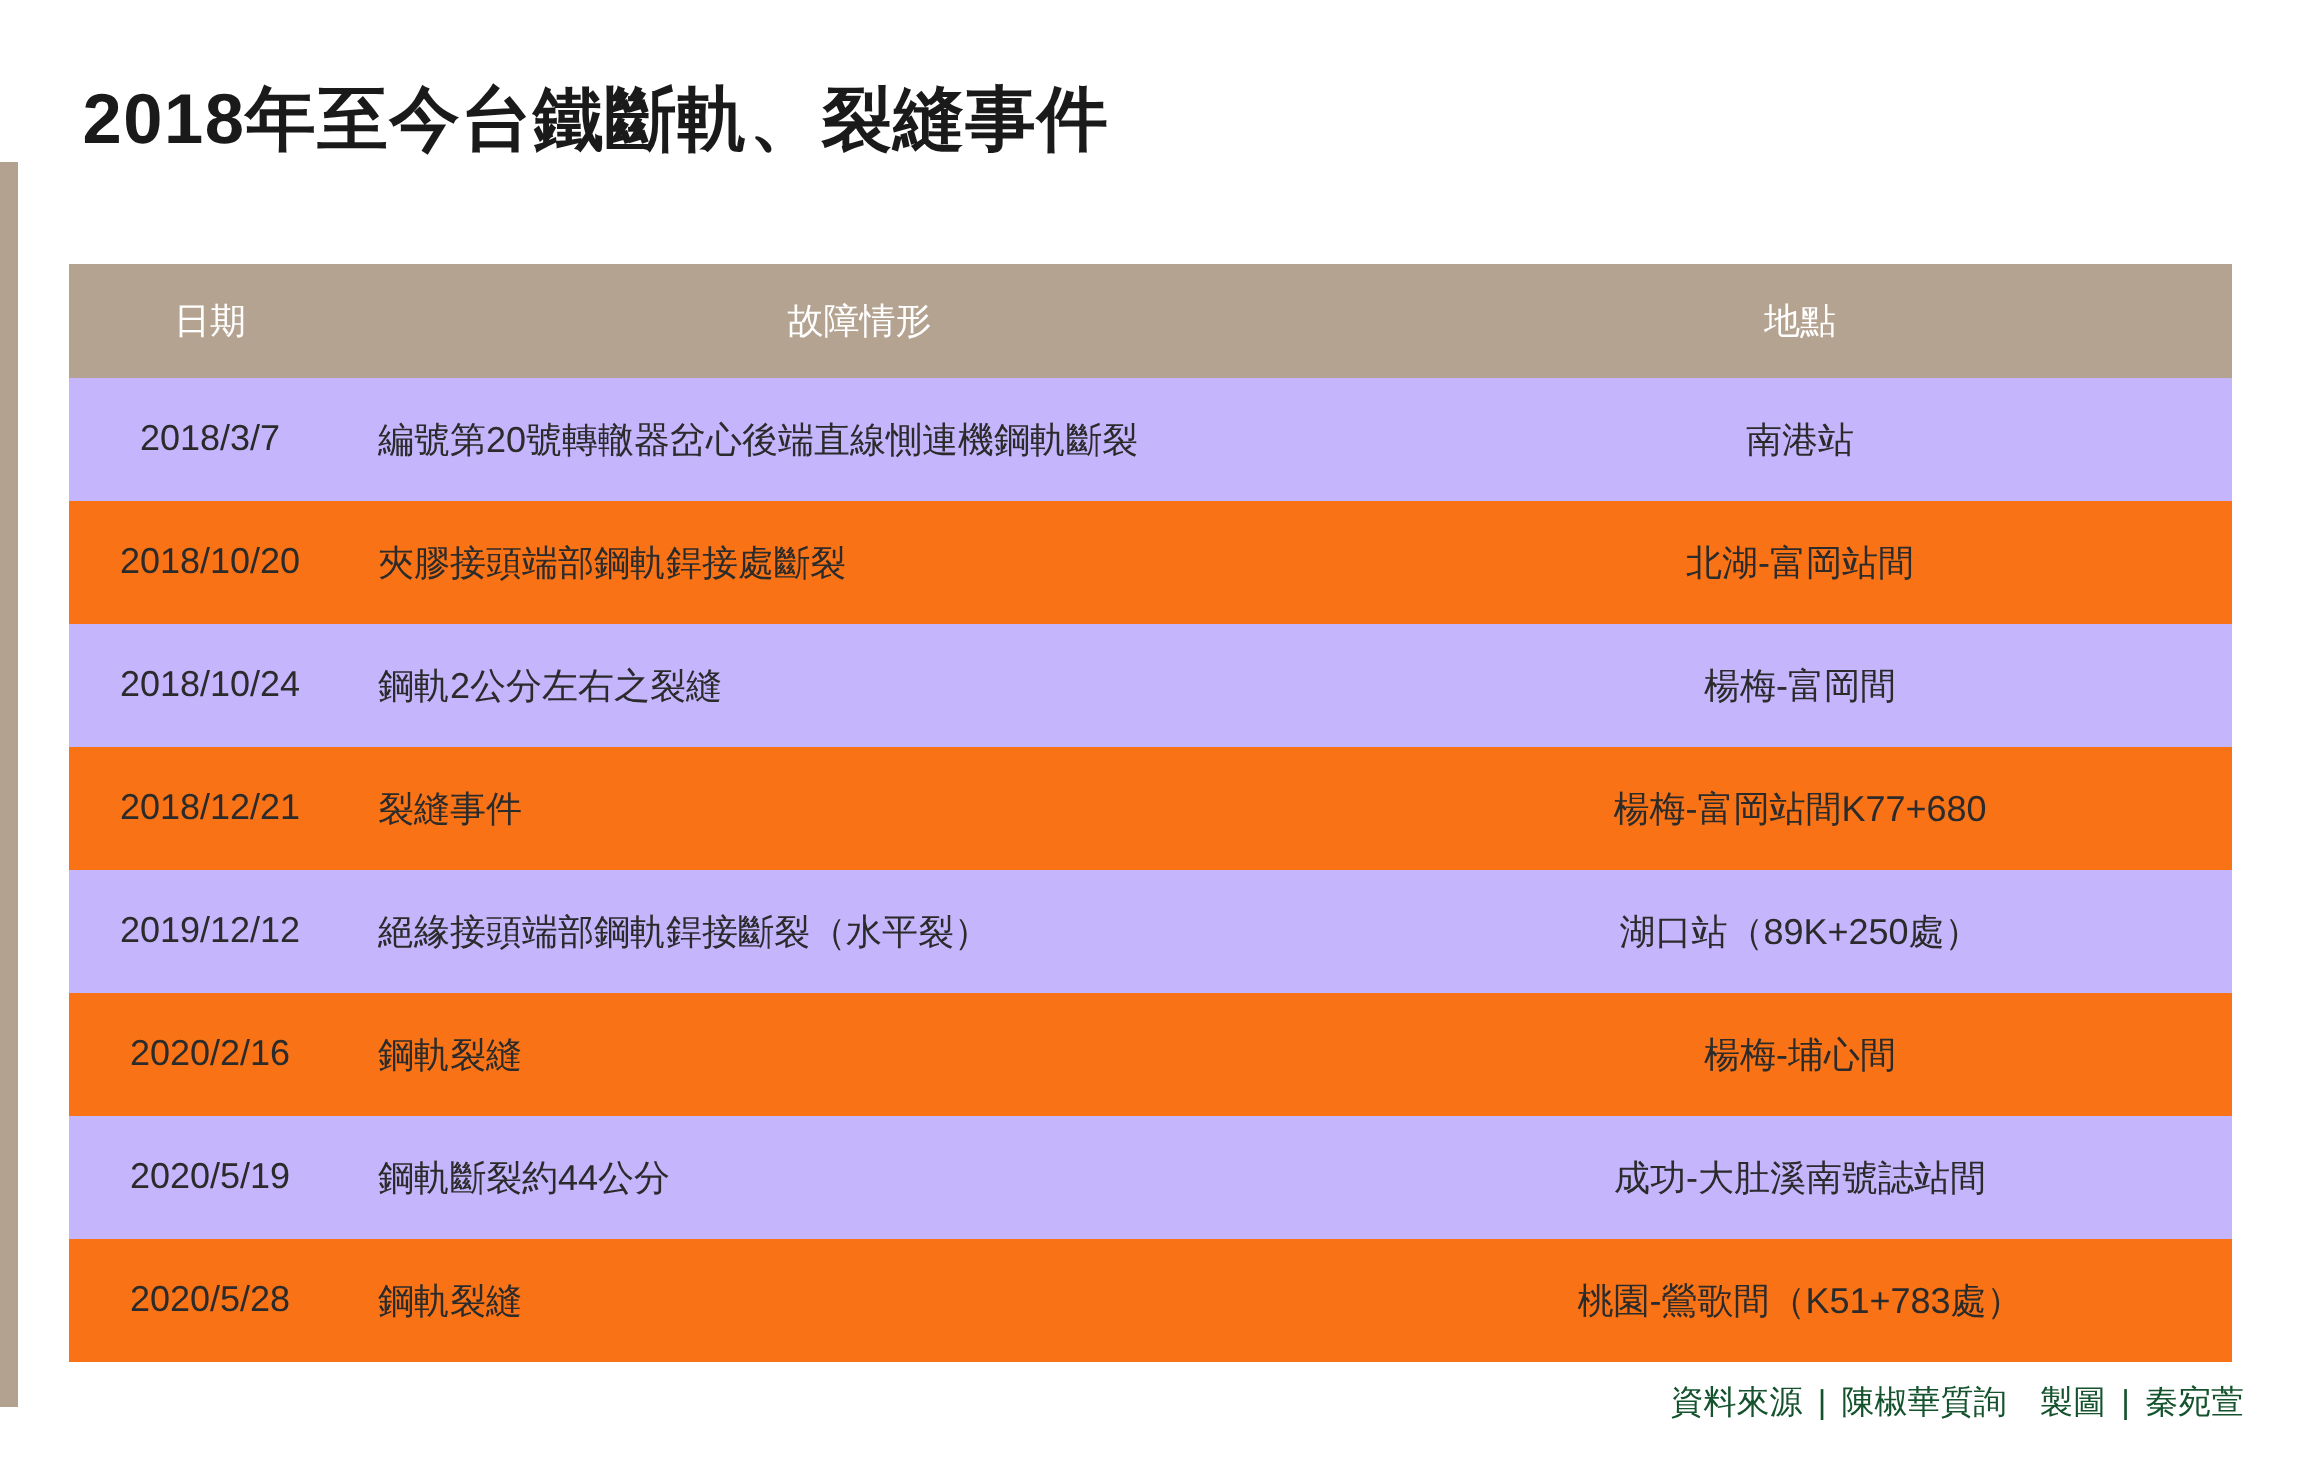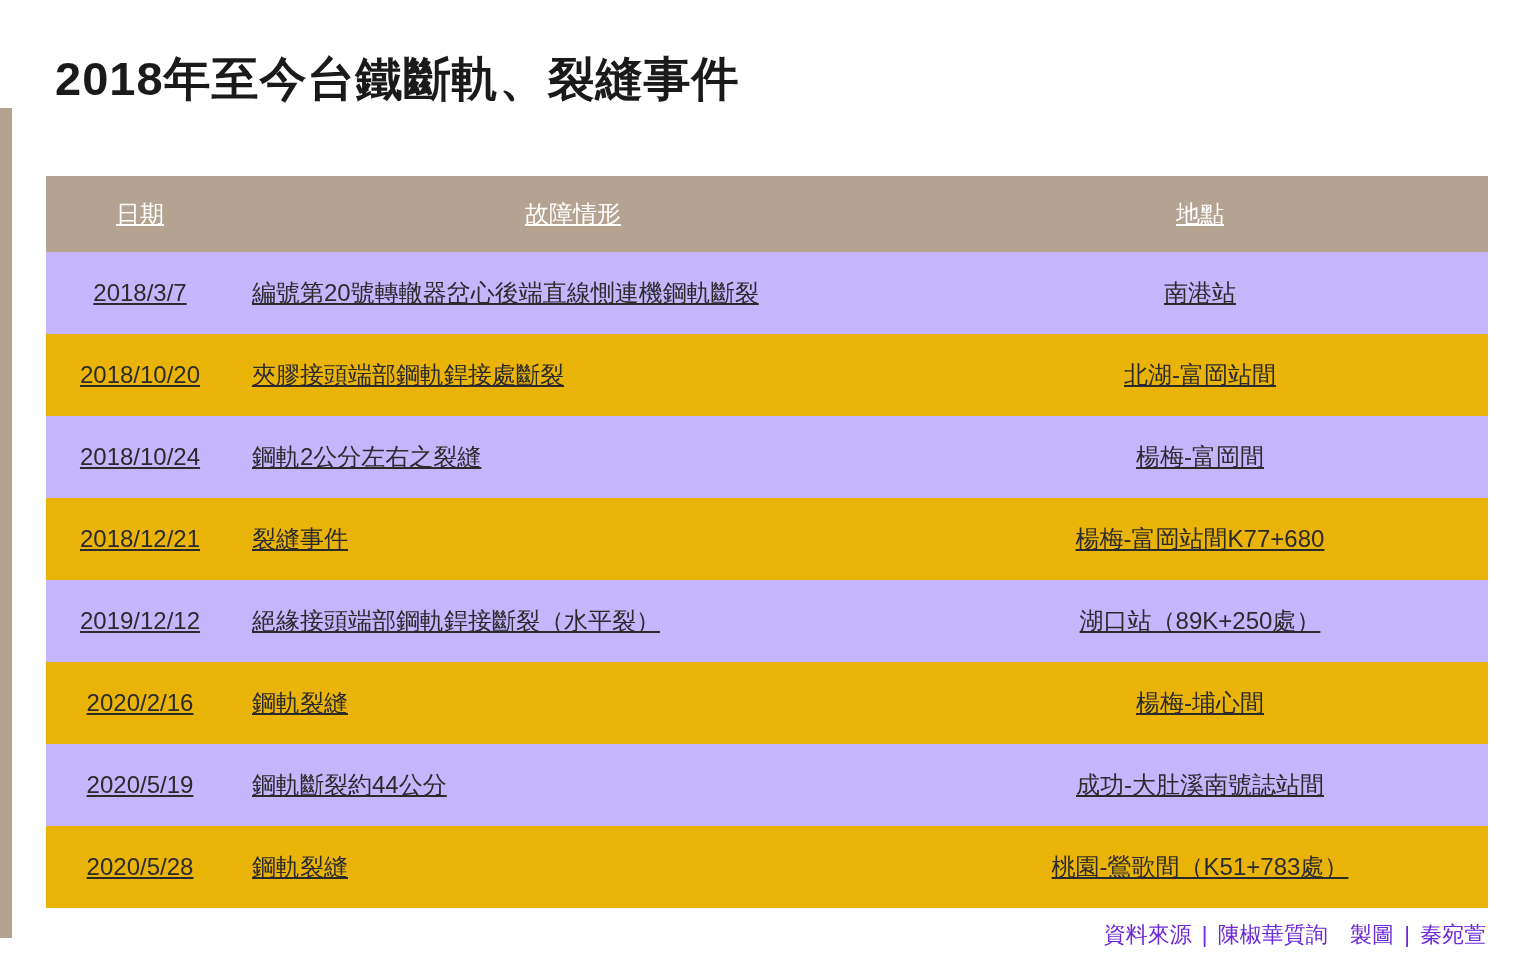--- a/index.html
+++ b/index.html
@@ -69,21 +69,20 @@
     position: absolute;
     left: 46px;
     top: 176px;
     width: 1442px;
     border-collapse: collapse;
     table-layout: fixed;
   }
   .table th, .table td {
     padding: 0;
     margin: 2px;
-    text-decoration: underline;
   }
   .table thead th {
     background: #b5a391;
     color: #ffffff;
     font-size: 24px;
     font-weight: normal;
     height: 76px;
     text-align: center;
     vertical-align: middle;
   }
@@ -91,38 +90,38 @@
   .col-desc { width: 678px; }
   .col-place { width: 576px; }
 
   .table tbody tr td {
     height: 82px;
     font-size: 24px;
     color: #2b2b2b;
     vertical-align: middle;
   }
   .table tbody tr.odd td { background: #c4b5fd; }
-  .table tbody tr.even td { background: #eab308; }
+  .table tbody tr.even td { background: #f97316; }
 
   td.cell-date {
     text-align: center;
   }
   td.cell-desc {
     text-align: left;
     padding-left: 18px;
   }
   td.cell-place {
     text-align: center;
   }
   .source {
     position: absolute;
-    right: 46px;
+    right: 36px;
     top: 920px;
     font-size: 22px;
-    color: #6d28d9;
+    color: #14532d;
     white-space: nowrap;
     margin-left: 12px;
   }
   .source span { padding: 0 2px; }
 </style>
 </head>
 <body>
 
 <div class="page">
 

